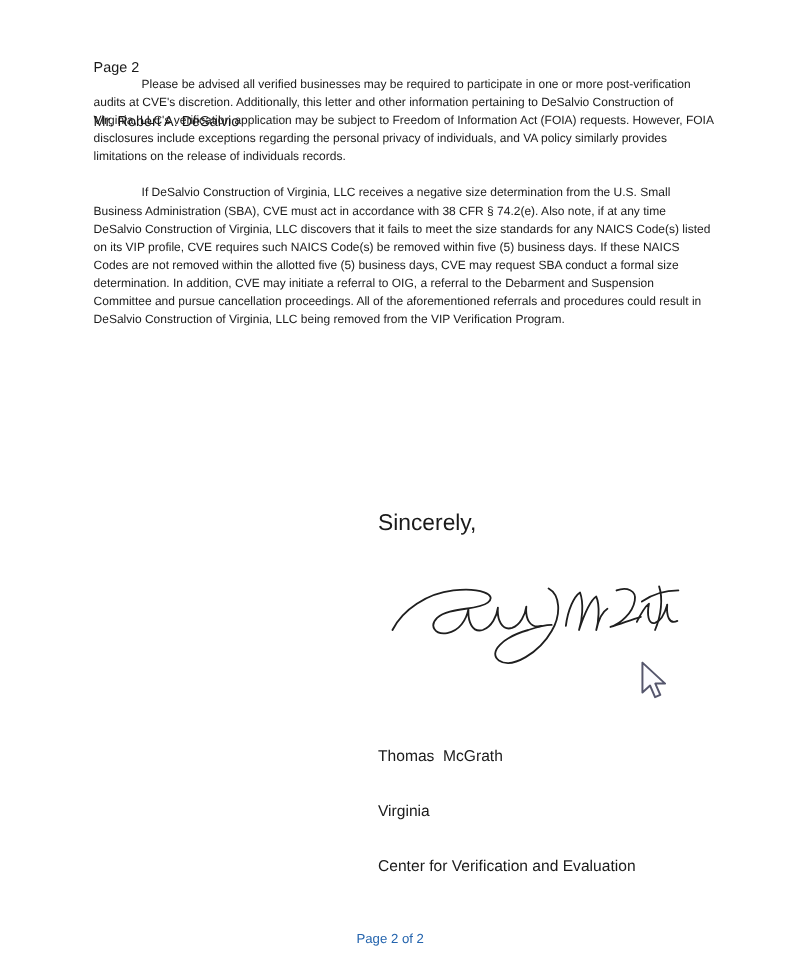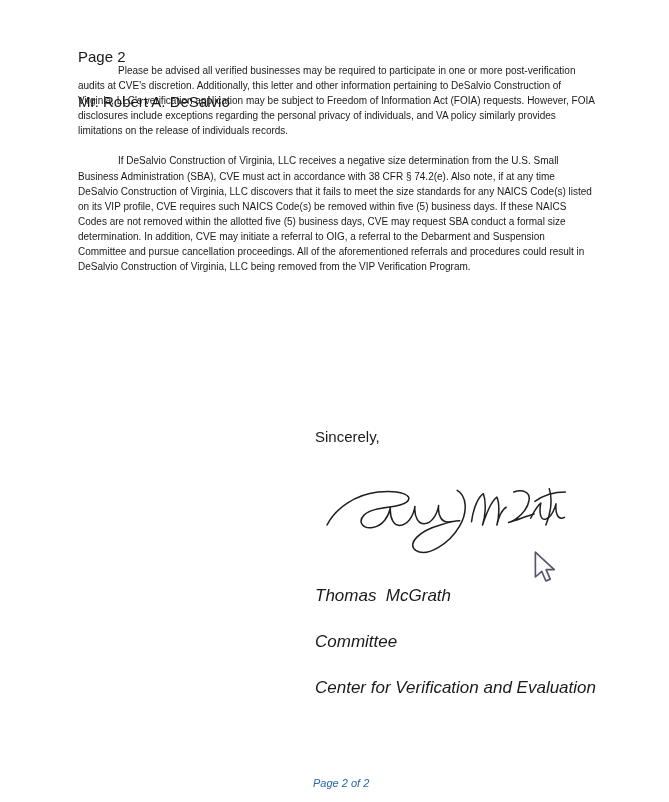--- a/index.html
+++ b/index.html
@@ -13,74 +13,72 @@
     height: 802px;
     background: #ffffff;
     overflow: hidden;
     font-family: "Liberation Sans", "DejaVu Sans", sans-serif;
     color: #1a1a1a;
   }
   .header {
     position: absolute;
     left: 78px;
     top: 19px;
-    font-size: 15px;
+    font-size: 12px;
     line-height: 15px;
     white-space: pre;
   }
   .body-text {
     position: absolute;
     left: 78px;
     top: 63px;
     width: 517px;
     font-size: 10px;
     line-height: 15.1px;
   }
   .body-text p {
     margin: 0 0 15px 0;
     text-indent: 40px;
   }
   .closing {
     position: absolute;
     left: 315px;
     top: 429px;
-    font-size: 15px;
+    font-size: 19px;
     line-height: 15px;
   }
   .signature {
     position: absolute;
     left: 322px;
     top: 480px;
     width: 245px;
     height: 90px;
   }
   .signature svg { display: block; width: 100%; height: 100%; }
   .sig-block {
     position: absolute;
     left: 315px;
-    top: 558px;
-    font-size: 17px;
+    top: 592px;
+    font-size: 13px;
     line-height: 15.2px;
     white-space: pre-wrap;
-    font-style: italic;
   }
   .footer-id {
     position: absolute;
     left: 84px;
     top: 818px;
     font-size: 11px;
     font-style: italic;
     color: #2565ae;
   }
   .footer-page {
     position: absolute;
-    left: 313px;
+    left: 297px;
     top: 777px;
     font-size: 11px;
-    font-style: italic;
     color: #2565ae;
   }
   .cursor {
     position: absolute;
     left: 533px;
     top: 551px;
     width: 26px;
     height: 34px;
     pointer-events: none;
   }
@@ -109,21 +107,21 @@
       <path d="M177,46 C179,30 185,17 191,13 C195,24 193,41 190,50 C195,35 201,21 207,17 C211,26 209,43 207,50 C209,41 213,32 218,29"></path>
       <path d="M227,11 C237,7 247,11 245,21 C243,33 231,44 221,47 C231,44 241,40 251,37"></path>
       <path d="M247,42 C251,34 255,27 259,24 C257,34 258,45 265,43 C271,41 275,32 277,25 C276,36 279,45 287,41"></path>
       <path d="M269,7 C273,19 271,36 265,50"></path>
       <path d="M252,22 C262,15 276,11 288,11"></path>
     </svg>
   </div>
 
   <div class="sig-block">
     <div>Thomas  McGrath</div>
-    <div>Committee</div>
+    <div>Virginia</div>
     <div>Center for Verification and Evaluation</div>
   </div>
 
   <div class="footer-id">EVAL.T3.TEMPL.029</div>
   <div class="footer-page">Page 2 of 2</div>
 
   <div class="cursor">
     <svg viewBox="0 0 22 30">
       <polygon points="2,1 2,22 7.4,17.2 10.9,25.4 14.6,23.8 11.1,15.8 18,15.8" fill="#fbfbfe" stroke="#55566c" stroke-width="1.4" stroke-linejoin="round"></polygon>
     </svg>

